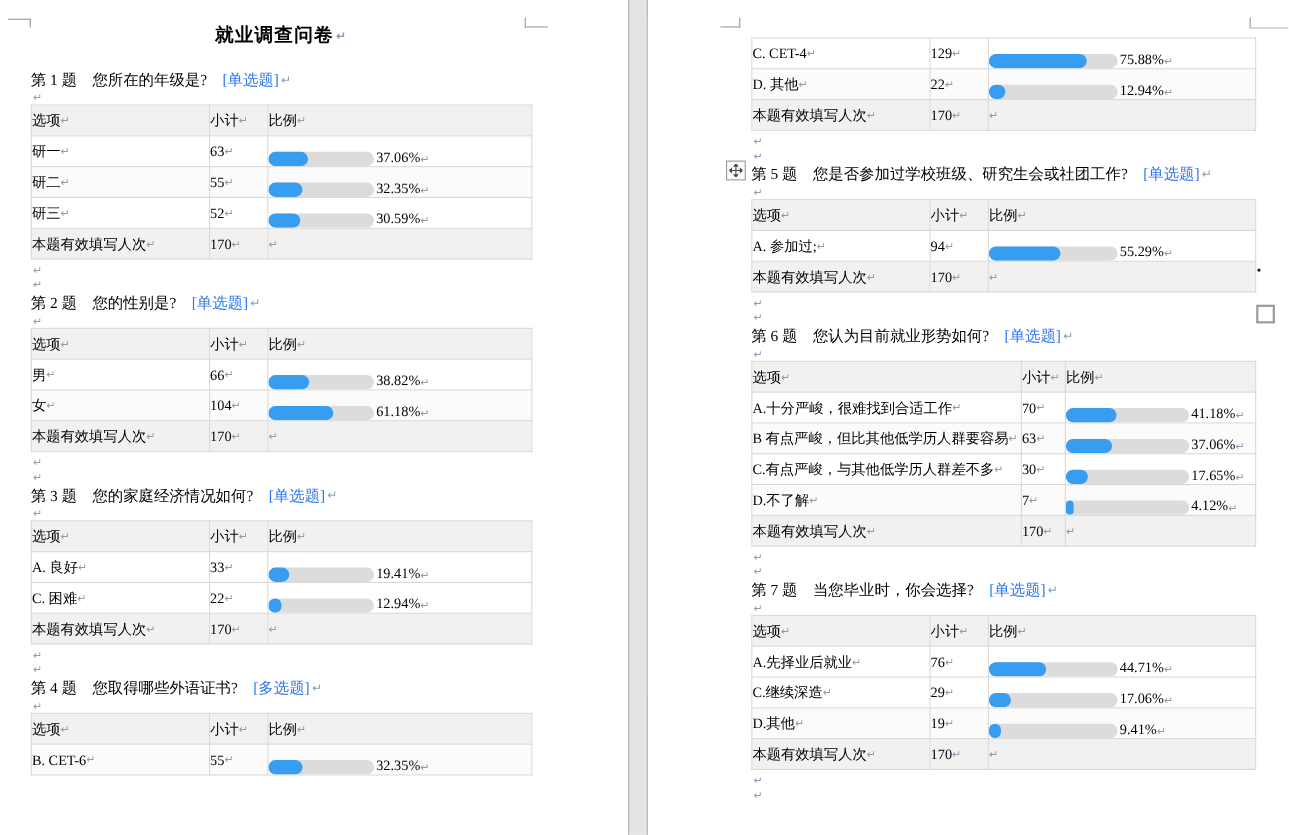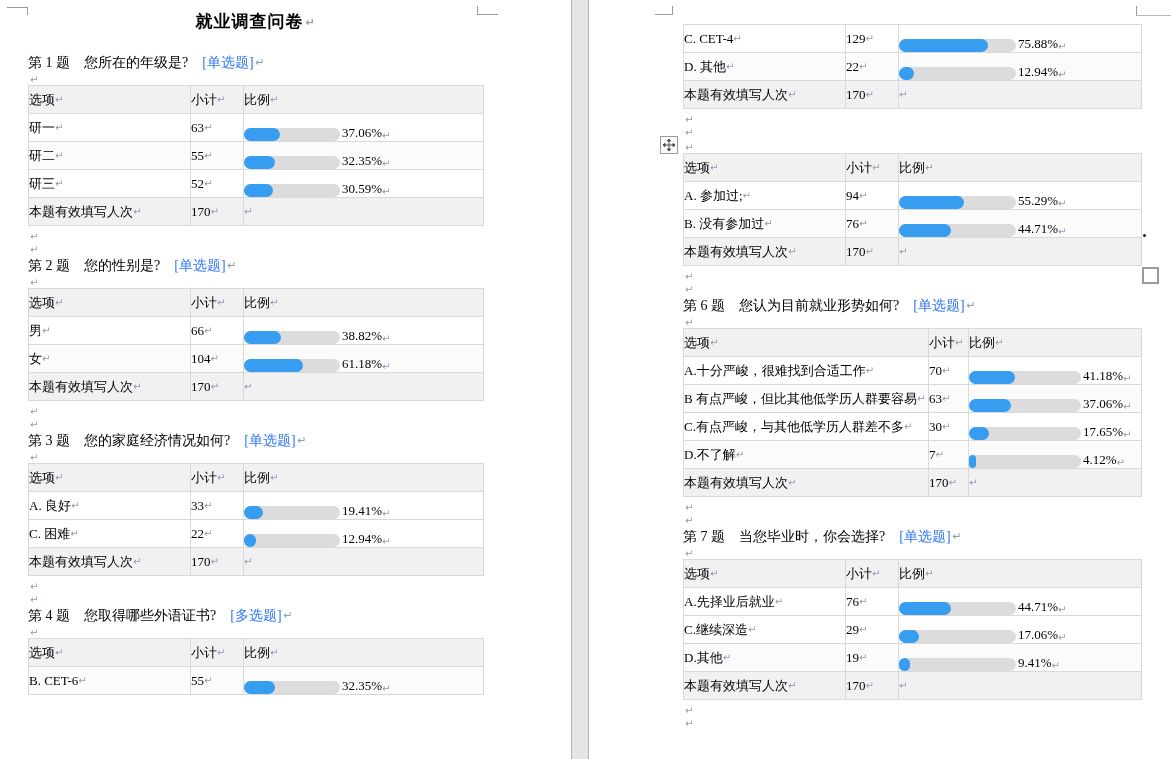--- a/index.html
+++ b/index.html
@@ -1,20 +1,20 @@
 <!DOCTYPE html>
 <html style="--accent: #2e75f0; --bar: #369df1; --track: #dcdcdc;"><head>
 <meta charset="utf-8">
 <style>
   html,body{margin:0;padding:0;}
   body{
     width:1172px;height:759px;position:relative;overflow:hidden;background:#fff;
     font-family:"Liberation Serif","DejaVu Serif",serif;color:#000;
   }
-  .page{position:absolute;top:6px;height:616px;background:#fff;}
+  .page{position:absolute;top:16px;height:616px;background:#fff;}
   #page-left{left:0;width:571px;}
   #page-gap{position:absolute;left:571px;top:0;width:18px;height:759px;background:#e4e4e4;
     border-left:1px solid #b3b3b3;border-right:1px solid #b3b3b3;box-sizing:border-box;}
   #page-right{left:589px;width:583px;}
   .content{position:absolute;top:0;}
   #page-left .content{left:28px;width:455px;}
   #page-right .content{left:94px;width:458px;padding-top:2px;margin-top:16px;}
 
   .doc-title{text-align:center;font-weight:bold;font-size:17px;letter-spacing:1px;
     padding-top:5px;height:21px;line-height:21px;margin-bottom:22px;white-space:nowrap;}
@@ -300,20 +300,21 @@
             <td class="opt"><span>本题有效填写人次</span><span class="mark">↵</span></td>
             <td class="cnt"><span>170</span><span class="mark">↵</span></td>
             <td class="ratio"><span class="mark">↵</span></td>
           </tr>
         </tbody>
       </table>
       <div class="gap-marks">
         <div><span class="mark">↵</span></div>
         <div><span class="mark">↵</span></div>
       </div>
+      <div class="q-line"><span>第 5 题　您是否参加过学校班级、研究生会或社团工作?</span><a class="q-tag">[单选题]</a><span class="mark">↵</span></div>
       <div class="mark-line"><span class="mark">↵</span></div>
       <table class="qtable" style="width: 458px;">
         <colgroup>
           <col style="width: 162px;">
           <col style="width: 53px;">
           <col style="width: 243px;">
         </colgroup>
         <tbody>
           <tr class="hdr">
             <td class="opt"><span>选项</span><span class="mark">↵</span></td>
@@ -322,33 +323,20 @@
           </tr>
           <tr>
             <td class="opt"><span>A. 参加过;</span><span class="mark">↵</span></td>
             <td class="cnt"><span>94</span><span class="mark">↵</span></td>
             <td class="ratio">
               <div class="bar-wrap">
                 <div class="track" style="width: 117px;">
                   <div class="fill" style="width: 65px;"></div>
                 </div>
                 <span class="pct">55.29%</span>
-                <span class="mark">↵</span>
-              </div>
-            </td>
-          </tr>
-          <tr class="alt">
-            <td class="opt"><span>B. 没有参加过</span><span class="mark">↵</span></td>
-            <td class="cnt"><span>76</span><span class="mark">↵</span></td>
-            <td class="ratio">
-              <div class="bar-wrap">
-                <div class="track" style="width: 117px;">
-                  <div class="fill" style="width: 52px;"></div>
-                </div>
-                <span class="pct">44.71%</span>
                 <span class="mark">↵</span>
               </div>
             </td>
           </tr>
           <tr class="total">
             <td class="opt"><span>本题有效填写人次</span><span class="mark">↵</span></td>
             <td class="cnt"><span>170</span><span class="mark">↵</span></td>
             <td class="ratio"><span class="mark">↵</span></td>
           </tr>
         </tbody>

